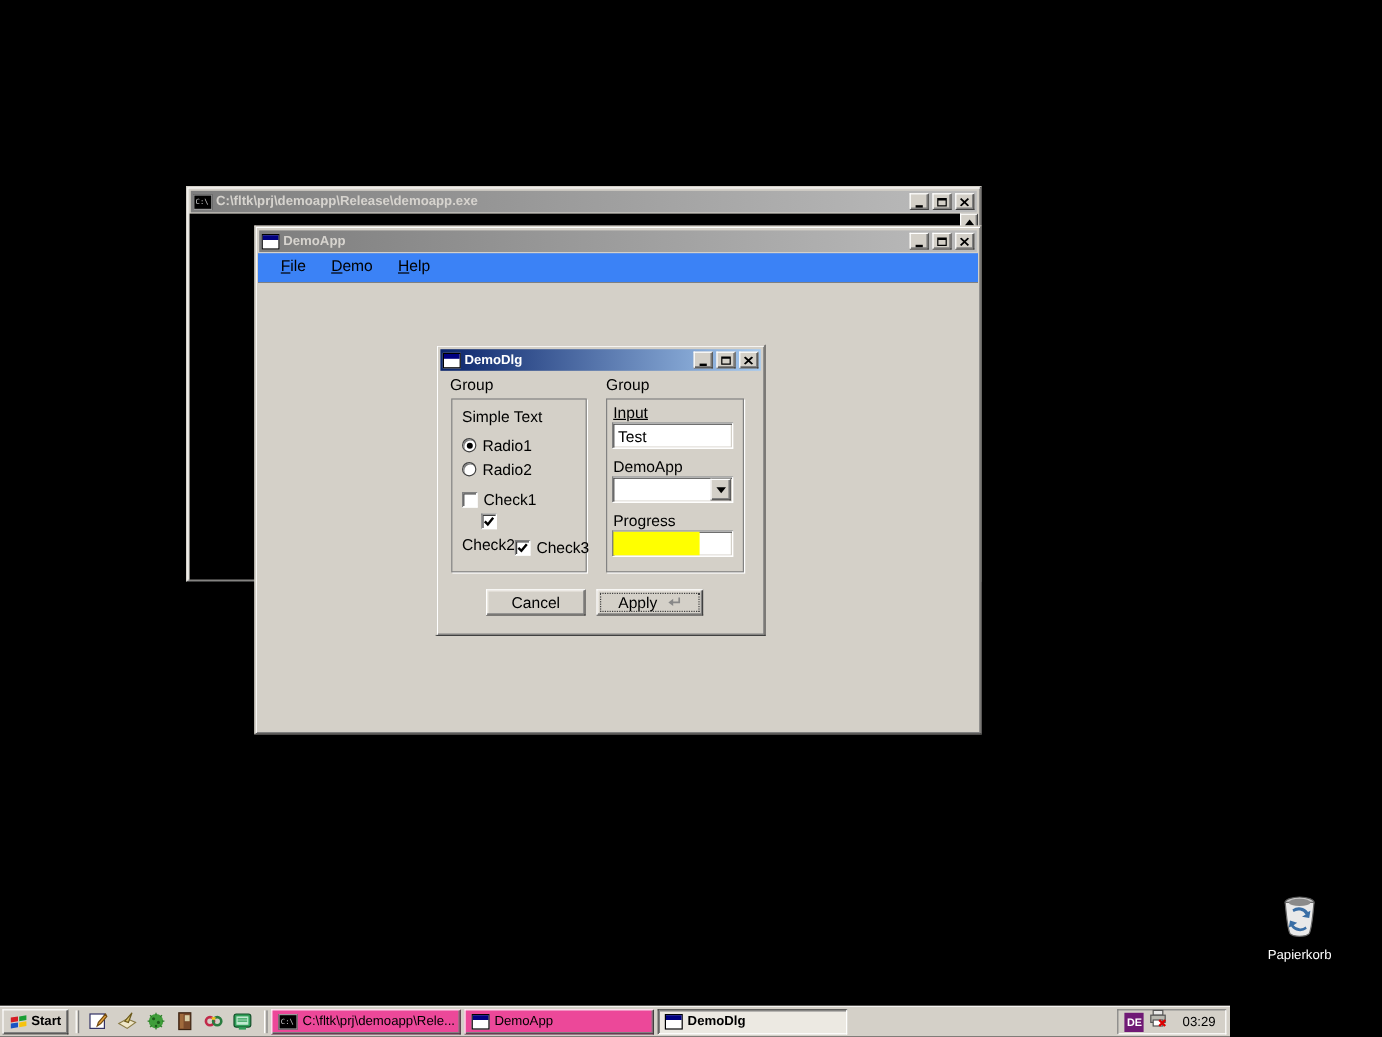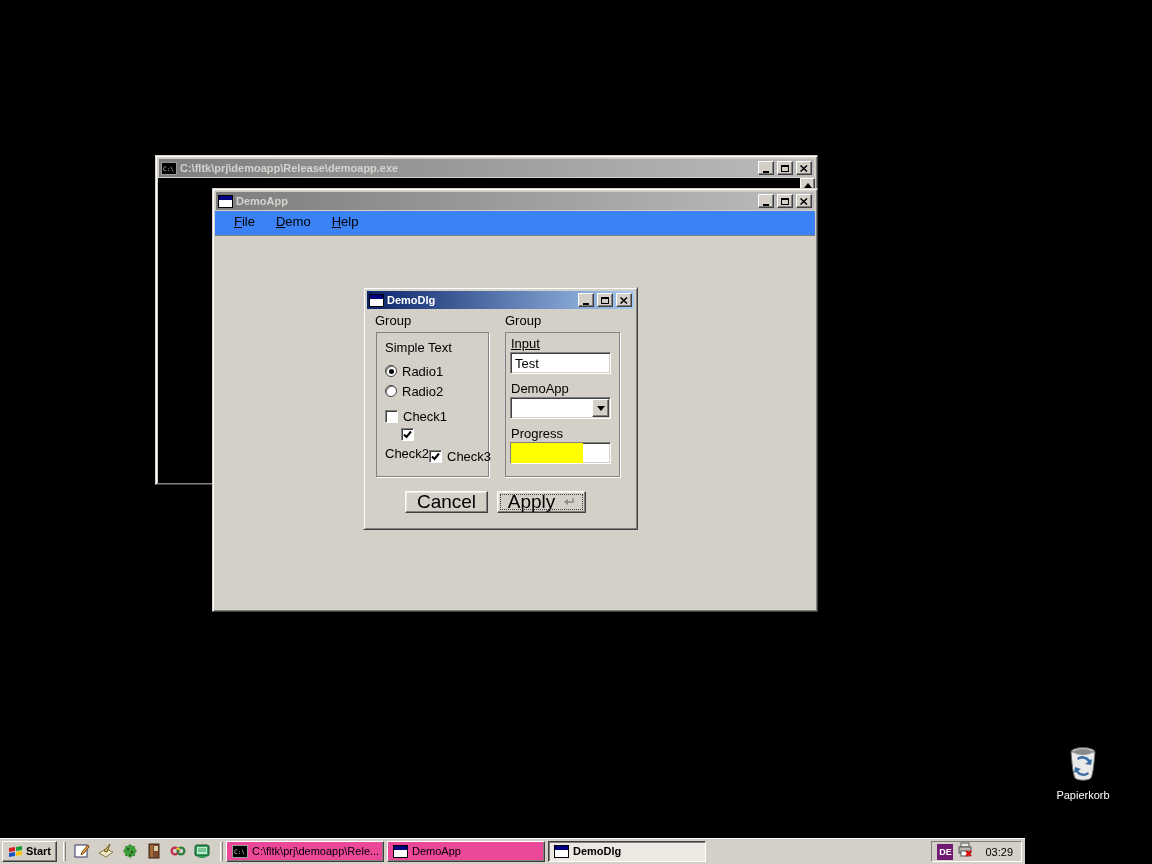--- a/index.html
+++ b/index.html
@@ -84,21 +84,21 @@
     background:#d4d0c8; border:1px solid; border-color:#fff #404040 #404040 #fff;
     box-shadow: inset -1px -1px 0 #808080;
     display:flex; align-items:center; justify-content:center; }
   .arrow-down { width:0; height:0; border:4px solid transparent; border-top:5px solid #000; margin-bottom:-4px; }
   .progress { position:absolute; left:4px; top:109px; width:101px; height:22px; overflow:hidden; }
   .progress-fill { height:100%; background:#ffff00; }
 
   .push-btn { position:absolute; top:181px; height:22px; background:#d4d0c8;
     border:1px solid; border-color:#fff #404040 #404040 #fff;
     box-shadow: inset -1px -1px 0 #808080, inset 1px 1px 0 #eeeae3;
-    font-size:19px; display:flex; align-items:center; justify-content:center; gap:5px; }
+    font-size:13px; display:flex; align-items:center; justify-content:center; gap:5px; }
   #cancel-btn { left:39px; width:83px; }
   #apply-btn  { left:131px; width:89px; outline:1px dotted #404040; outline-offset:-4px; }
 
   
   .taskbar { position:absolute; left:0; bottom:0; width:1025px; height:26px;
     background:#d4d0c8; box-shadow: inset 0 1px 0 #fff; z-index:10;
     display:flex; align-items:center; }
   .start-btn { margin-left:2px; width:55px; height:21px; background:#d4d0c8;
     border:1px solid; border-color:#fff #404040 #404040 #fff;
     box-shadow: inset -1px -1px 0 #808080;

